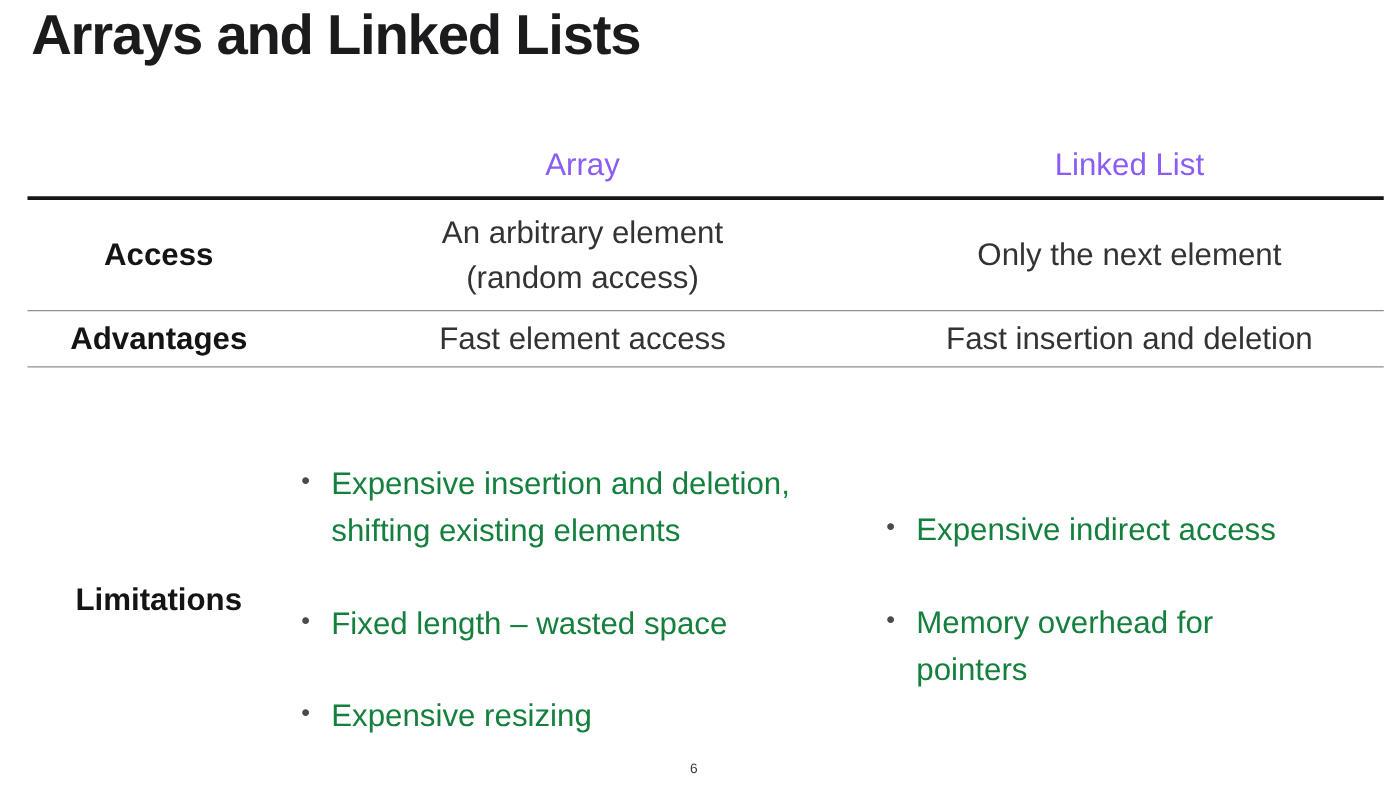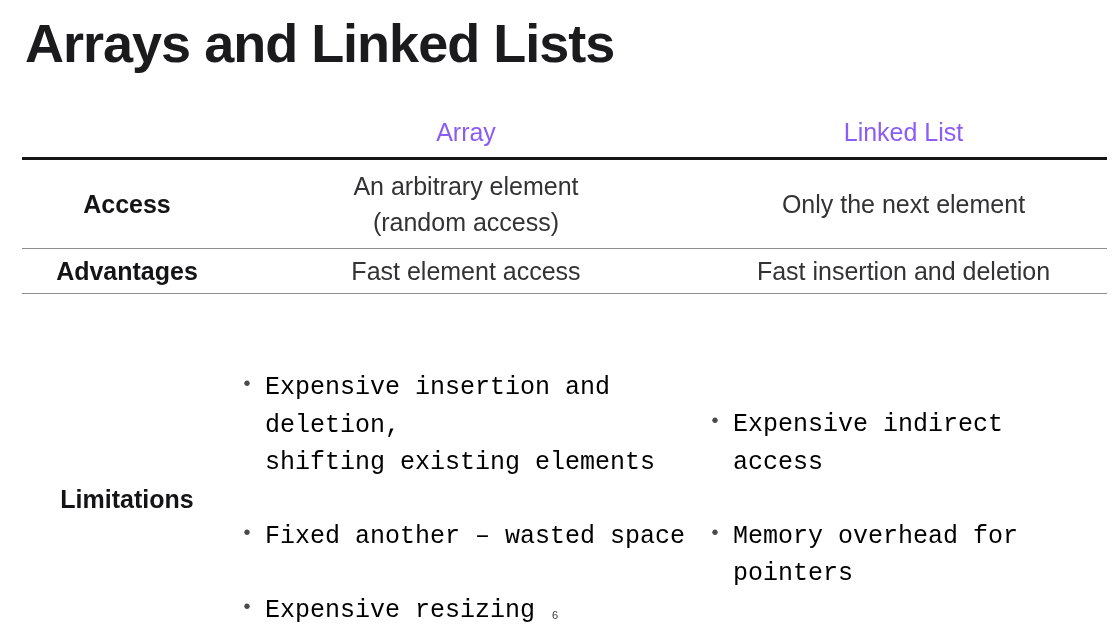--- a/index.html
+++ b/index.html
@@ -11,22 +11,22 @@
     width: 1114px;
     height: 634px;
     position: relative;
     overflow: hidden;
     font-family: "Liberation Sans", sans-serif;
     color: #1d1d1f;
   }
   .slide-title {
     position: absolute;
     left: 25px;
-    top: 12px;
-    font-size: 54px;
+    top: 2px;
+    font-size: 45px;
     font-weight: 700;
     letter-spacing: -1px;
     color: #1b1b1d;
     margin: 0;
   }
   table.cmp {
     position: absolute;
     left: 22px;
     top: 113px;
     width: 1085px;
@@ -77,24 +77,23 @@
   ul.bullets {
     list-style: none;
     margin: 0;
     padding: 0;
     text-align: left;
   }
   ul.bullets li {
     position: relative;
     padding-left: 27px;
     font-size: 25px;
-    color: #000000;
+    color: #15803d;
     line-height: 1.5;
     white-space: pre-line;
-    font-family: Liberation Mono, monospace;
   }
   ul.bullets li::before {
     content: "\2022";
     position: absolute;
     left: 3px;
     top: 1px;
     font-size: 20px;
     color: #4a4a4c;
   }
   .page-number {
@@ -134,21 +133,21 @@
       <th class="row-label">Advantages</th>
       <td class="cell">Fast element access</td>
       <td class="cell">Fast insertion and deletion</td>
     </tr>
     <tr class="r-limitations">
       <th class="row-label">Limitations</th>
       <td class="cell cell-bullets">
         <ul class="bullets">
           <li>Expensive insertion and deletion,
 shifting existing elements</li>
-          <li>Fixed another – wasted space</li>
+          <li>Fixed length – wasted space</li>
           <li>Expensive resizing</li>
         </ul>
       </td>
       <td class="cell cell-bullets">
         <ul class="bullets">
           <li>Expensive indirect access</li>
           <li>Memory overhead for
 pointers</li>
         </ul>
       </td>

